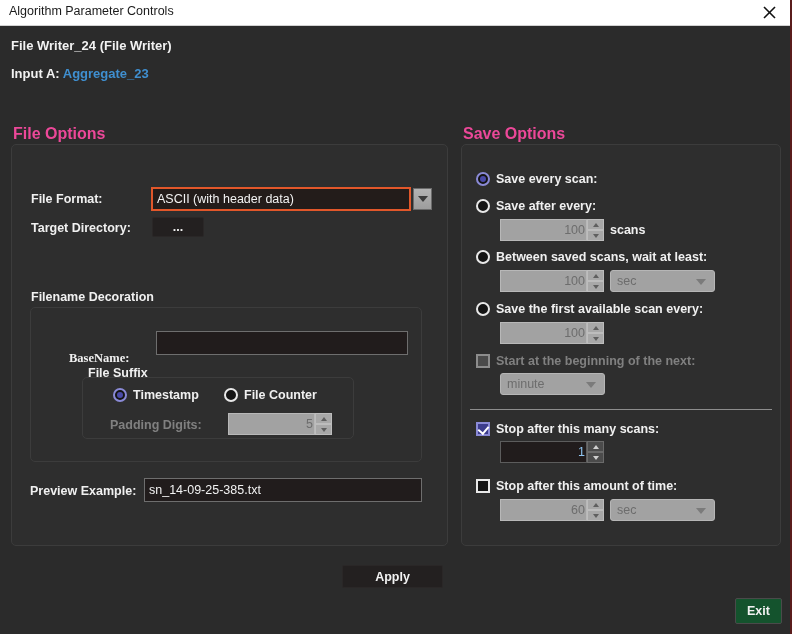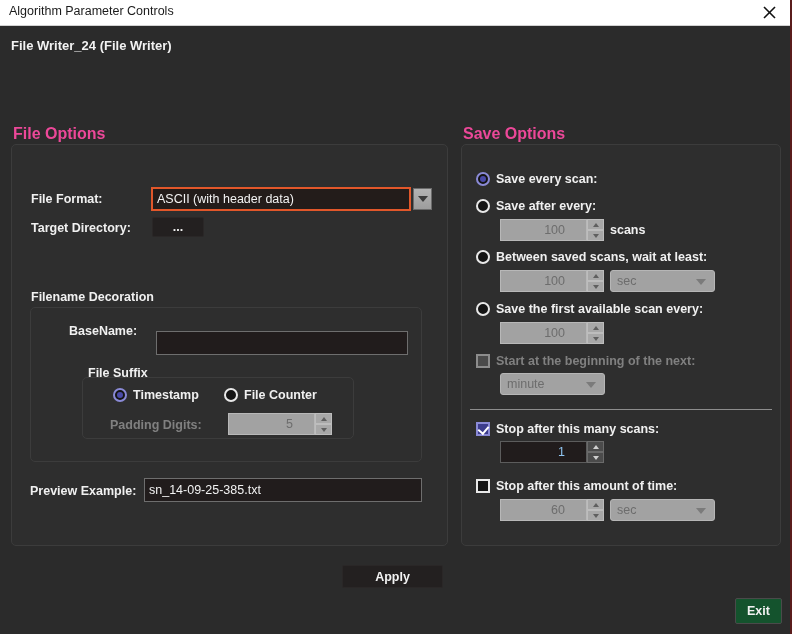--- a/index.html
+++ b/index.html
@@ -244,21 +244,21 @@
     display: flex;
     align-items: stretch;
   }
   .spin .sval {
     flex: 1;
     box-sizing: border-box;
     font-size: 12.5px;
     display: flex;
     align-items: center;
     justify-content: flex-end;
-    padding-right: 21px;
+    padding-right: 1px;
     overflow: hidden;
     white-space: nowrap;
   }
   .spin.enabled .sval {
     background: #211c1c;
     border: 1px solid #5c5c5c;
     color: #8fc3ee;
   }
   .spin.disabled .sval {
     background: #a2a2a2;
@@ -344,39 +344,43 @@
     <div class="titlebar-text">Algorithm Parameter Controls</div>
     <div class="close-btn">
       <svg width="15" height="15" viewBox="0 0 15 15" aria-hidden="true">
         <line x1="2" y1="2" x2="13" y2="13" stroke="#111111" stroke-width="1.6"></line>
         <line x1="13" y1="2" x2="2" y2="13" stroke="#111111" stroke-width="1.6"></line>
       </svg>
     </div>
   </div>
 
   <div class="header-1">File Writer_24 (File Writer)</div>
+  <div class="header-2">
+    <span class="lbl">Input A:</span>
+    <span class="lnk">Aggregate_23</span>
+  </div>
 
   <div class="section-caption" style="left:13px; top:125px;">File Options</div>
   <div class="panel" id="panel-file"></div>
 
   <div class="lab" style="left:31px; top:192px;">File Format:</div>
   <div class="field focus-orange" style="left:151px; top:187px; width:260px; height:24px;">
     <span>ASCII (with header data)</span>
   </div>
   <div class="combo-arrow" style="left:413px; top:188px;">
     <span class="tri"></span>
   </div>
 
   <div class="lab" style="left:31px; top:221px;">Target Directory:</div>
   <div class="pushbtn" id="btn-dots">...</div>
 
   <div class="lab grp" style="left:31px; top:290px;">Filename Decoration</div>
   <div class="groupbox" id="group-decor"></div>
 
-  <div class="lab" style="left:69px; top:324px;">BaseName:</div>
+  <div class="lab" style="left:69px; top:351px;font-family:Liberation Serif, serif;">BaseName:</div>
   <div class="field" style="left:156px; top:331px; width:252px; height:24px;">
     <span></span>
   </div>
 
   <div class="lab grp" style="left:88px; top:366px;">File Suffix</div>
   <div class="groupbox" id="group-suffix"></div>
 
   <div class="radio on" style="left:113px; top:388px;"></div>
   <div class="lab" style="left:133px; top:388px;">Timestamp</div>
 

